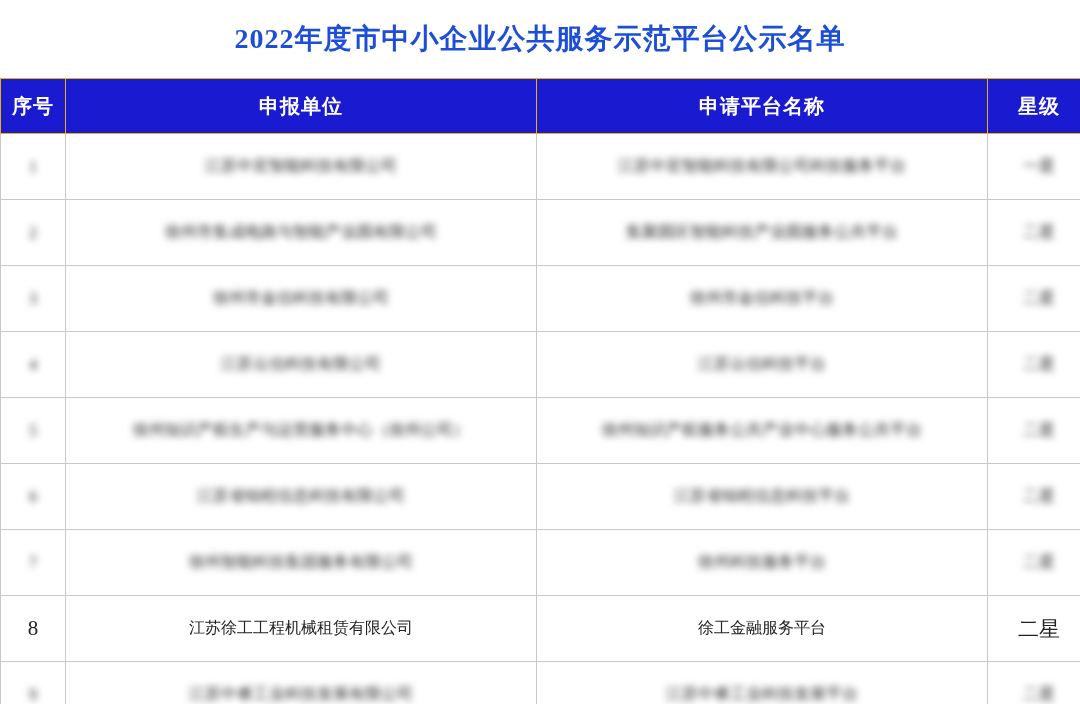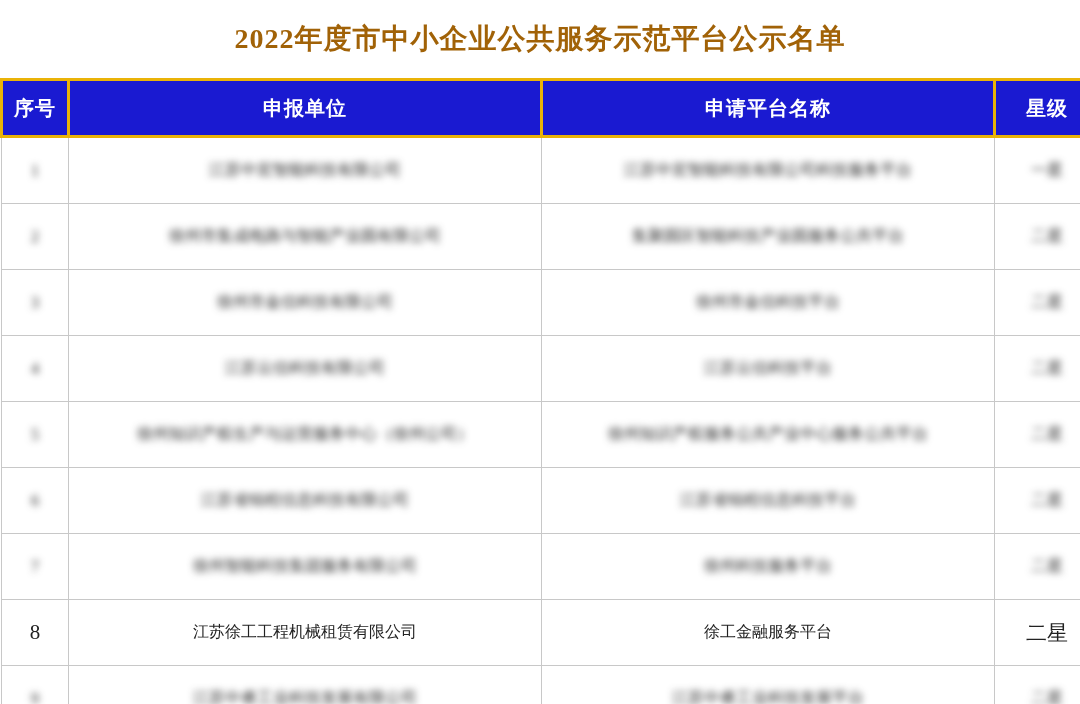--- a/index.html
+++ b/index.html
@@ -19,41 +19,41 @@
     height: 704px;
     background: #ffffff;
   }
   .title {
     height: 78px;
     display: flex;
     align-items: center;
     justify-content: center;
     font-size: 28px;
     font-weight: bold;
-    color: #a16207;
+    color: #1d4ed8;
     letter-spacing: 1px;
   }
   table.listing {
     border-collapse: collapse;
     width: 1080px;
     table-layout: fixed;
   }
   table.listing th,
   table.listing td {
     border: 1px solid #c8c8c8;
     text-align: center;
     vertical-align: middle;
   }
   table.listing thead th {
     background: #1a1ad1;
     color: #ffffff;
     font-size: 20px;
     font-weight: bold;
     height: 52px;
-    border: 3px solid #eab308;
+    border: 1px solid #eab308;
     letter-spacing: 1px;
   }
   .col-no { width: 62px; }
   .col-unit { width: 468px; }
   .col-plat { width: 448px; }
   .col-star { width: 100px; }
 
   table.listing tbody td {
     height: 63px;
     font-size: 16px;

